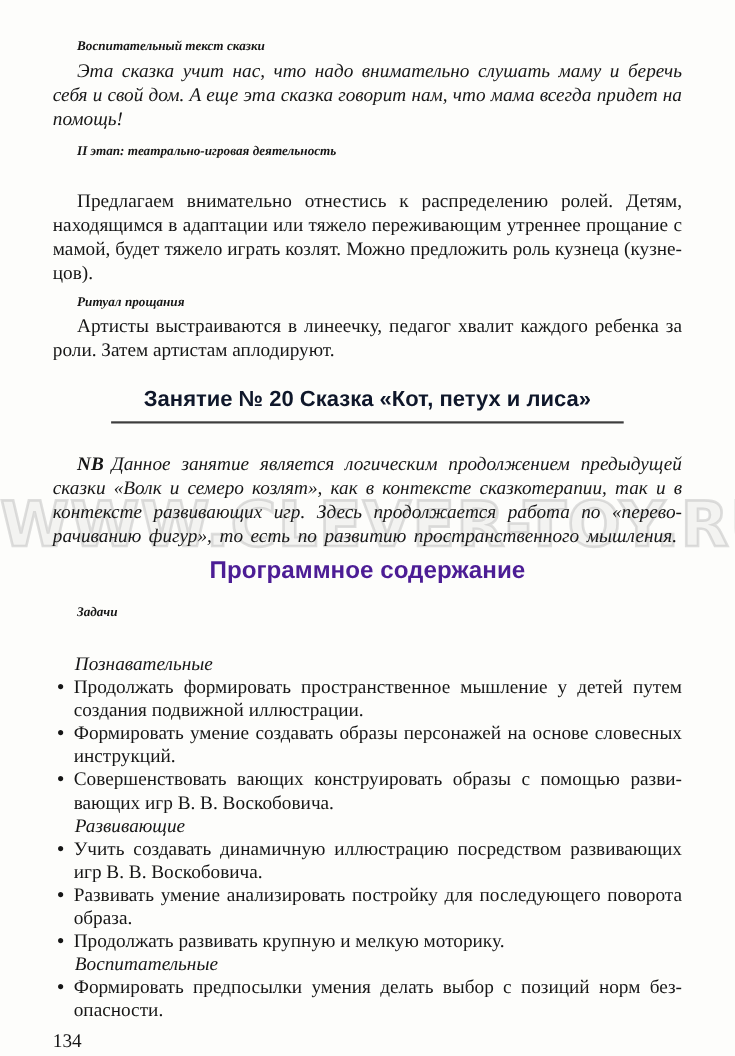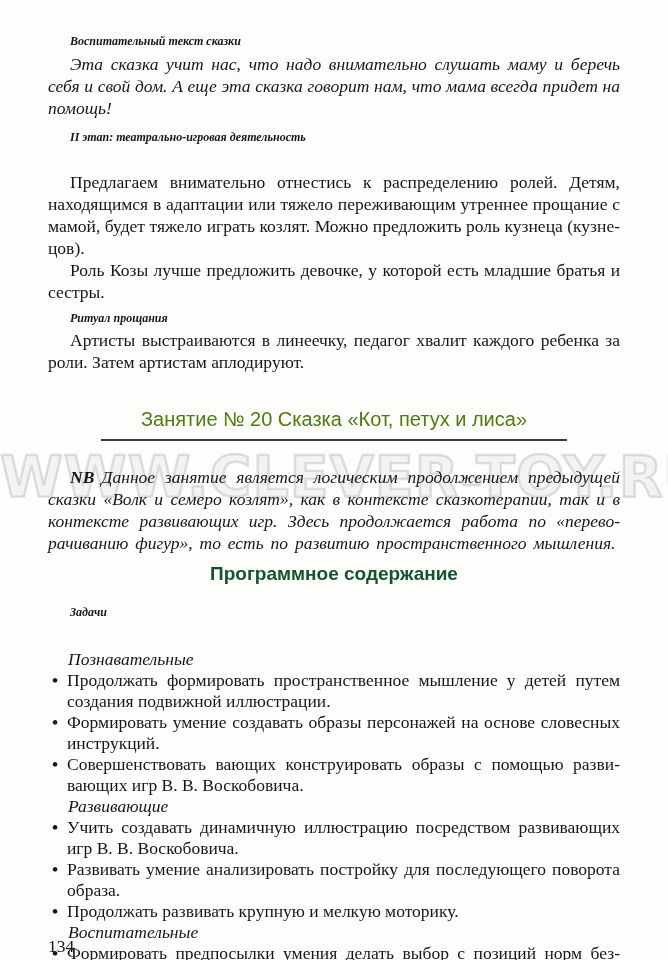--- a/index.html
+++ b/index.html
@@ -44,50 +44,50 @@
     padding-left:22px;
     text-align:left;
     line-height:22px;
   }
   .h-upbringing{margin-bottom:1px;}
   .stage-h{margin-top:7px;margin-bottom:23px;}
   .farewell-h{margin-top:4px;}
   p{margin:0;text-indent:22px;}
   .italic-para{font-style:italic;}
   .lesson-title{
-    margin-top:33px;
+    margin-top:21px;
     font-family:"Liberation Sans", sans-serif;
-    font-weight:normal;
+    font-weight:bold;
     font-size:20px;
     line-height:26px;
     text-align:center;
     text-indent:0;
-    color:#4d7c0f;
+    color:#0f172a;
   }
   .title-rule{
     width:466px;
     border:none;
     border-top:2px solid #3d3d3d;
     margin:7px auto 0 auto;
   }
   .nb-para{
     margin-top:25px;
     font-style:italic;
     word-spacing:2.5px;
   }
   .nb-label{font-weight:bold;margin-right:7px;}
   .program-h{
     margin-top:9px;
     font-family:"Liberation Sans", sans-serif;
     font-weight:bold;
-    font-size:19px;
+    font-size:22px;
     text-align:center;
     text-indent:0;
     line-height:22px;
-    color:#14532d;
+    color:#4c1d95;
   }
   .tasks-h{margin-top:16px;}
   .task-list{line-height:21px;margin-top:26px;}
   .group-label{
     font-style:italic;
     padding-left:20px;
     text-align:left;
     line-height:21px;
   }
   .task-item{
@@ -119,21 +119,20 @@
 
   <div class="watermark">WWW.CLEVER-TOY.RU</div>
 
   <div class="content">
 
     <div class="sh h-upbringing">Воспитательный текст сказки</div>
     <p class="italic-para">Эта сказка учит нас, что надо внимательно слушать маму и беречь себя и свой дом. А еще эта сказка говорит нам, что мама всегда придет на помощь!</p>
 
     <div class="sh stage-h">II этап: театрально-игровая деятельность</div>
     <p>Предлагаем внимательно отнестись к распределению ролей. Детям, нахо­дящимся в адаптации или тяжело переживающим утреннее прощание с ма­мой, будет тяжело играть козлят. Можно предложить роль кузнеца (кузне­цов).</p>
-    <p>Роль Козы лучше предложить девочке, у которой есть младшие братья и сестры.</p>
 
     <div class="sh farewell-h">Ритуал прощания</div>
     <p>Артисты выстраиваются в линеечку, педагог хвалит каждого ребенка за роли. Затем артистам аплодируют.</p>
 
     <div class="lesson-title">Занятие № 20 Сказка «Кот, петух и лиса»</div>
     <hr class="title-rule">
 
     <p class="nb-para"><span class="nb-label">NB</span><span>Данное занятие является логическим продолжением предыдущей сказки «Волк и семеро козлят», как в контексте сказкотерапии, так и в контексте развивающих игр. Здесь продолжается работа по «перево­рачиванию фигур», то есть по развитию пространственного мышления.</span></p>
 
     <div class="program-h">Программное содержание</div>

